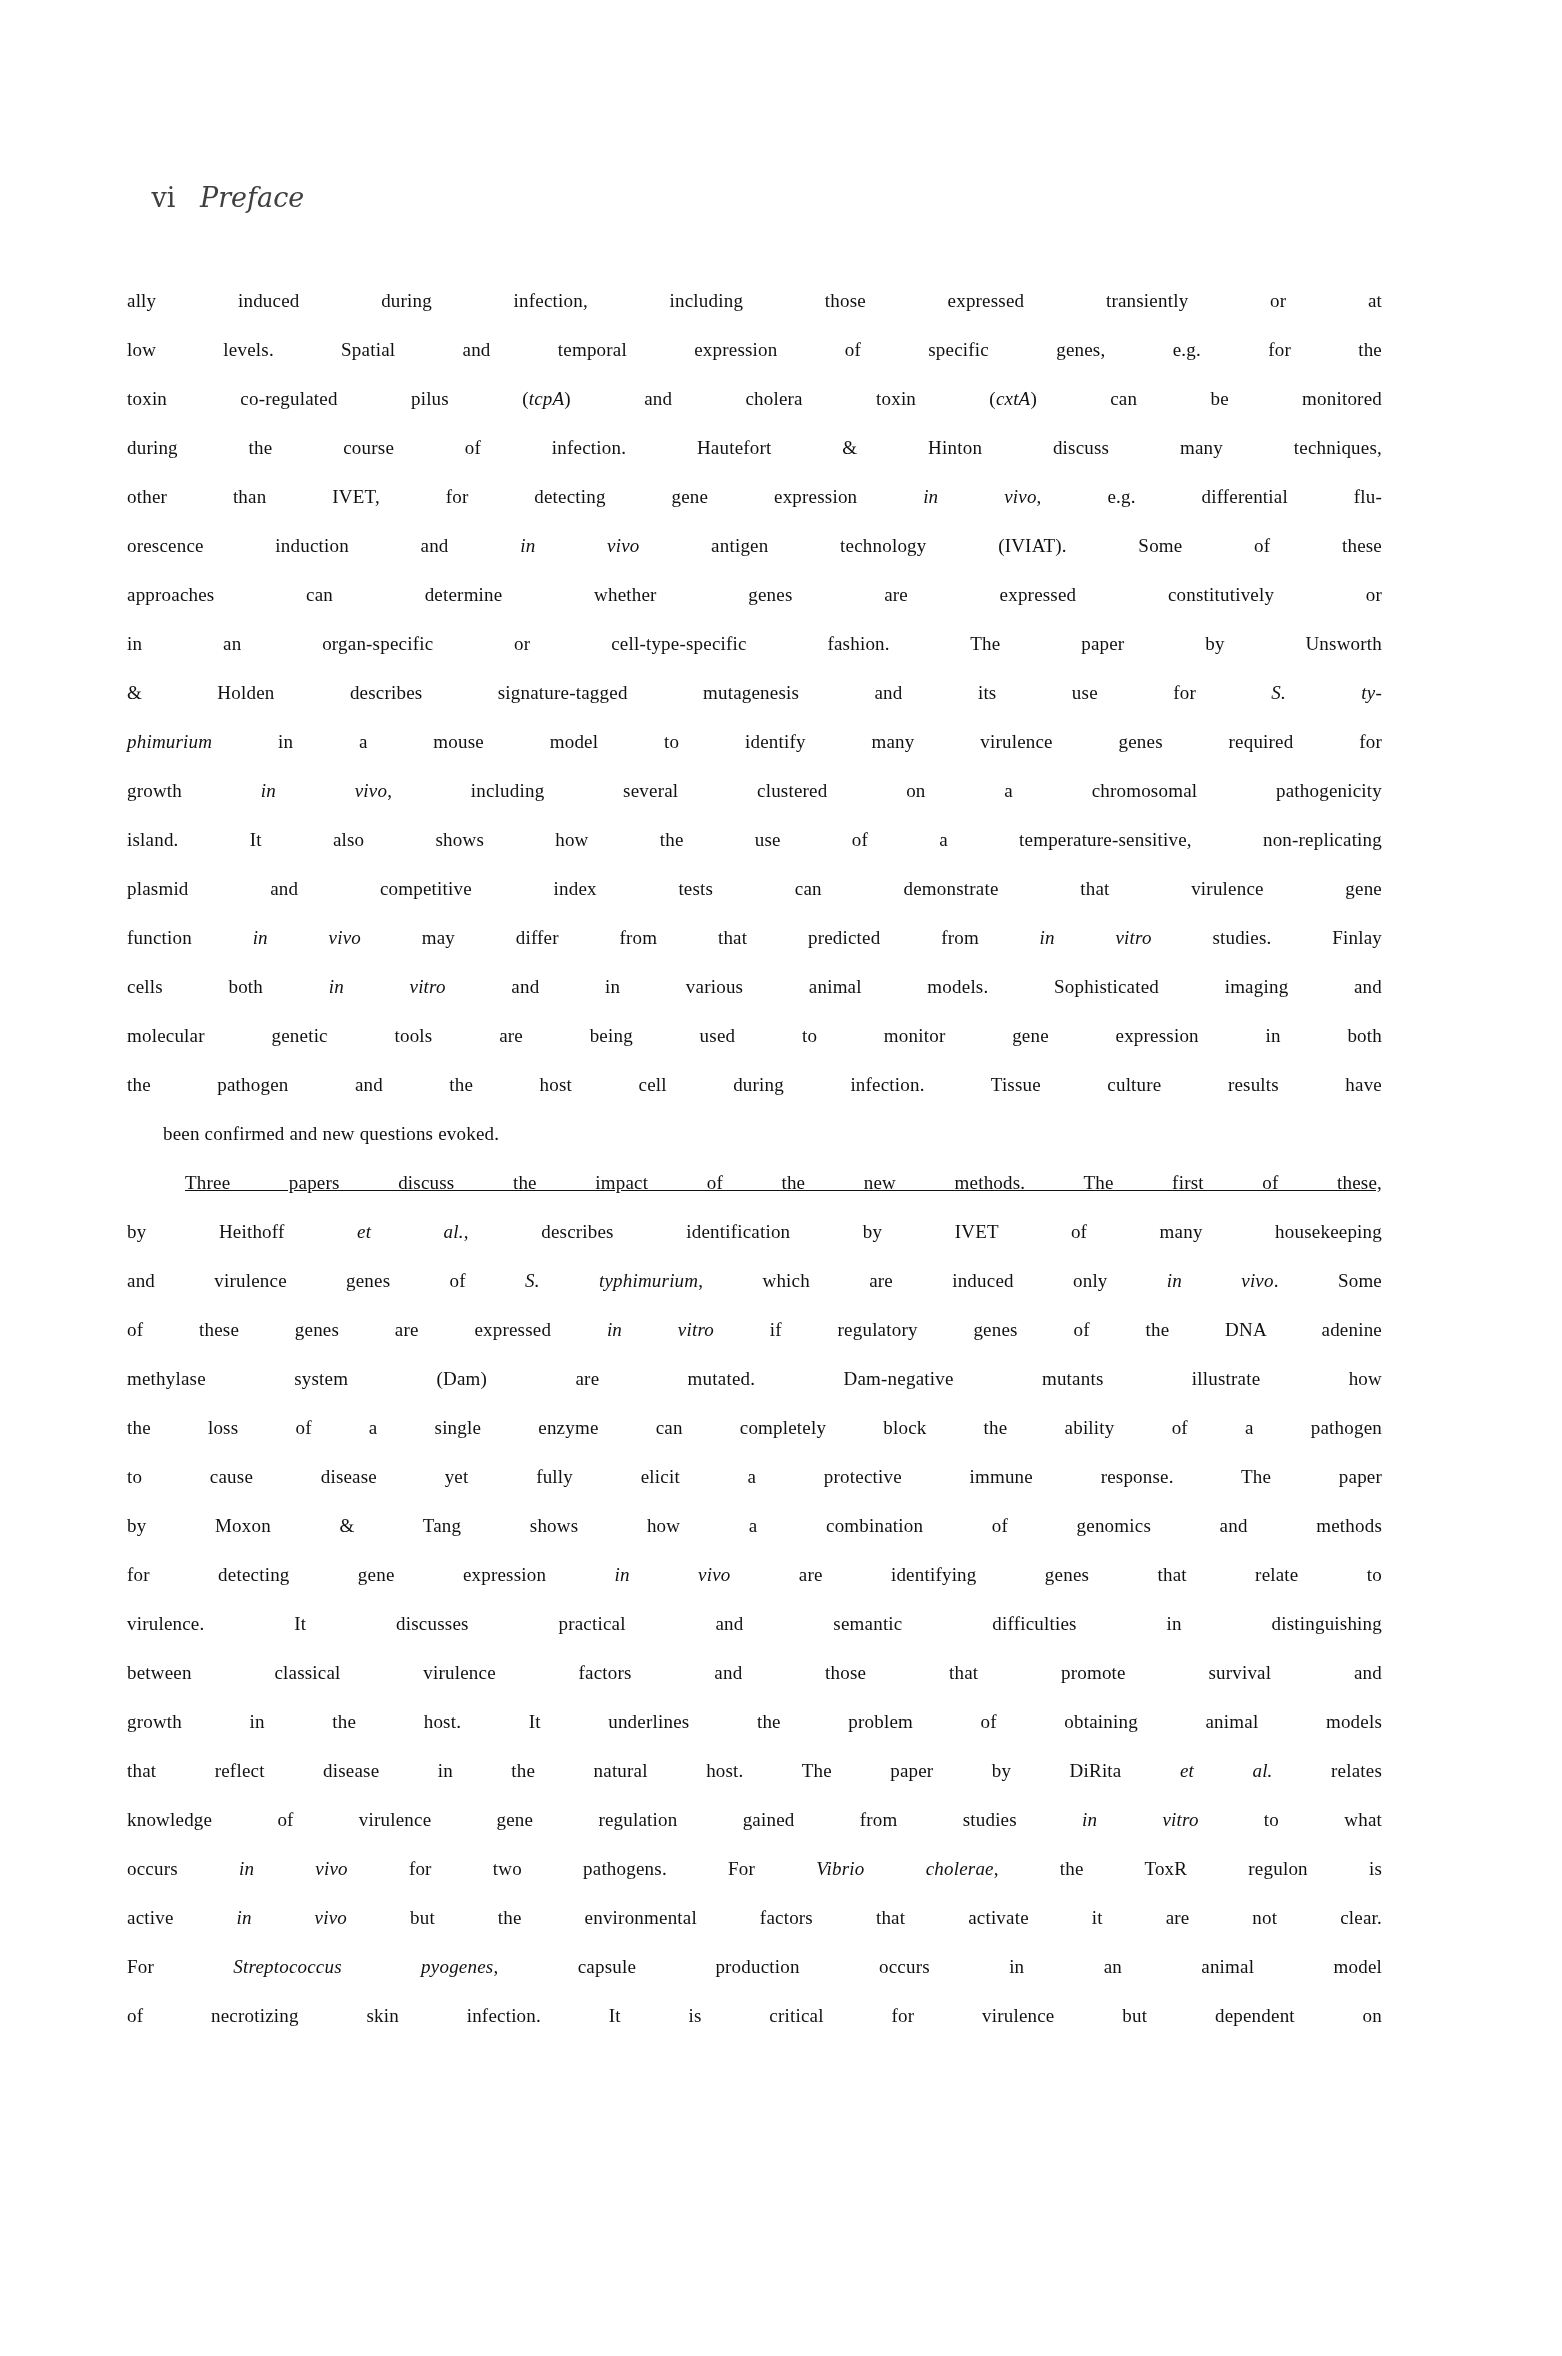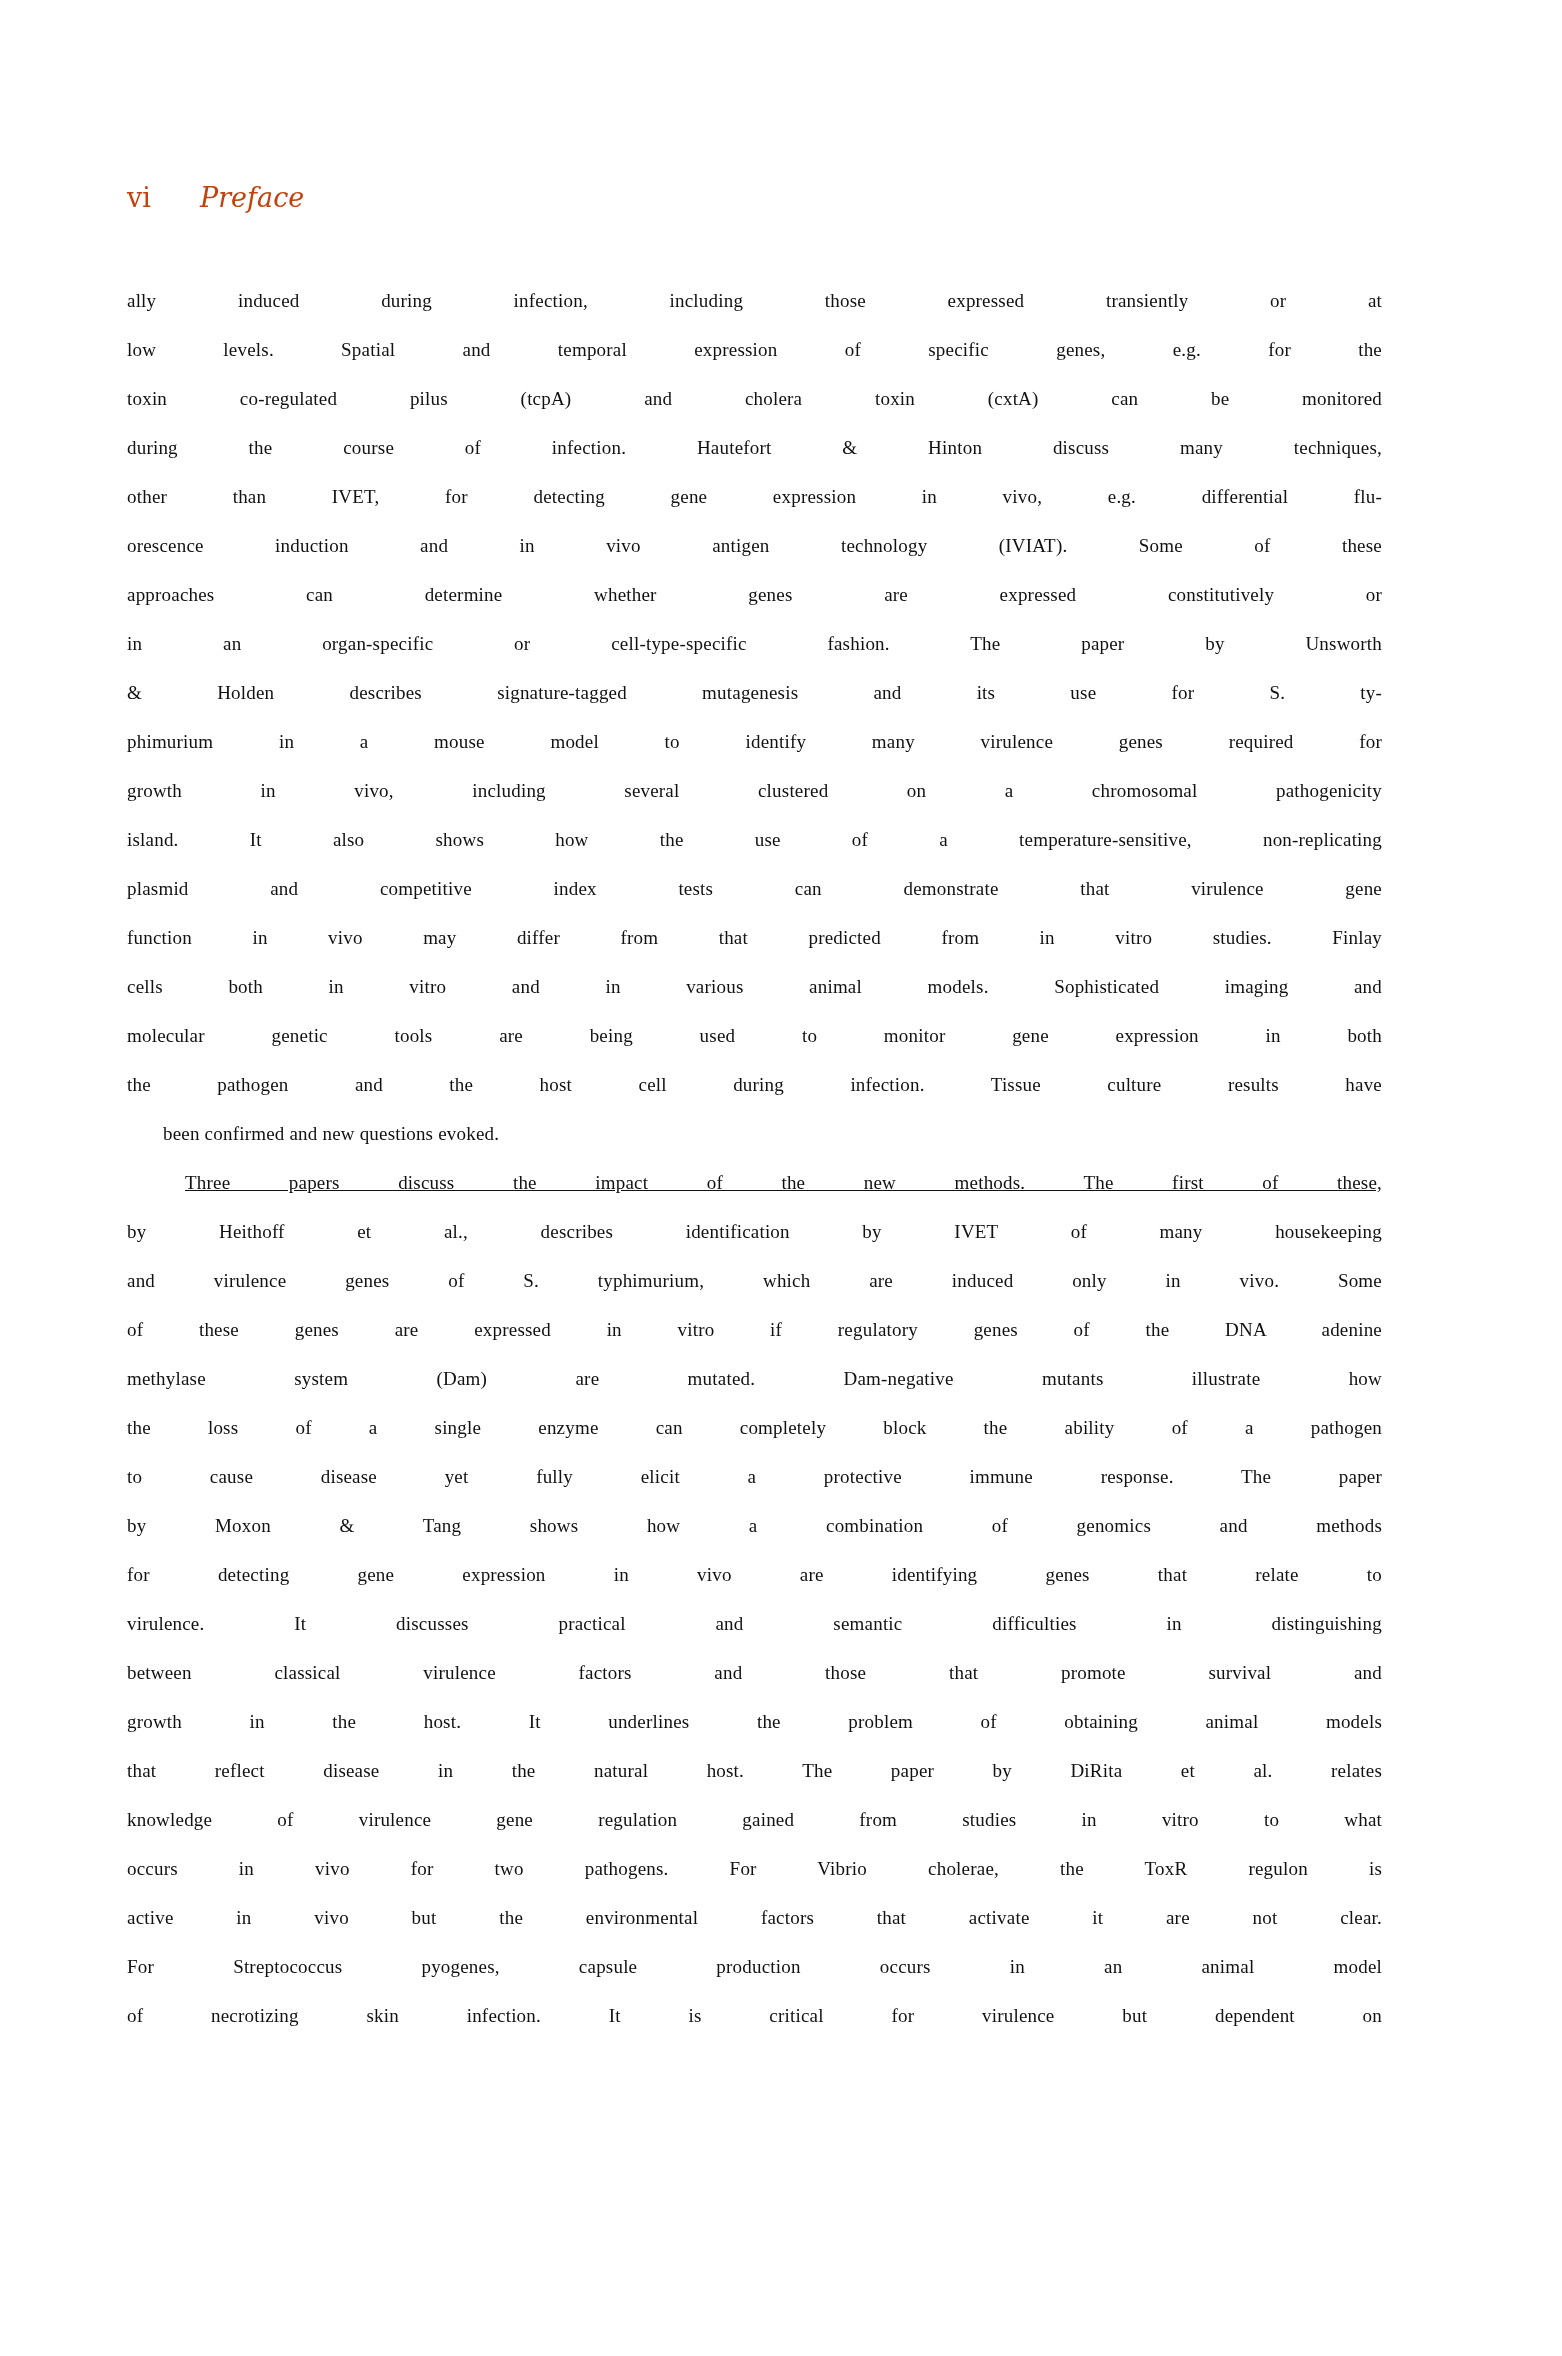--- a/index.html
+++ b/index.html
@@ -1,27 +1,27 @@
 <!DOCTYPE html>
 <html style="font-size:15px"><head>
   <meta charset="utf-8">
   <style>
     html, body { margin: 0; padding: 0; background: #ffffff; }
     body { width: 1563px; height: 2357px; position: relative; overflow: hidden; }
     .page { position: absolute; left: 0; top: 0; width: 1563px; height: 2357px; background: #ffffff; color: #111111;
             font-family: "DejaVu Serif", "Liberation Serif", serif; }
-    .running-head { position: absolute; left: 127px; top: 182px; font-size: 27px; line-height: 32px; color: #c2410c; white-space: nowrap; }
+    .running-head { position: absolute; left: 127px; top: 182px; font-size: 27px; line-height: 32px; color: #404040; white-space: nowrap; text-align: center; }
     .running-head .folio { display: inline-block; width: 73px; }
     .running-head .title { font-style: italic; }
     .body { position: absolute; left: 127px; top: 276px; width: 1255px; }
     .line { height: 49px; line-height: 49px; font-size: 19px; font-family: "Liberation Serif", "DejaVu Serif", serif;
             text-align: justify; text-align-last: justify; white-space: nowrap; overflow: visible; letter-spacing: 0.2px; }
     .line.last { text-align-last: left; }
     .line.indent { padding-left: 58px; text-decoration: underline; }
-    .line span.it { }
+    .line span.it { font-style: italic; }
     .justify-wrap { display: block; width: 100%; text-align: justify; text-align-last: justify; white-space: normal; }
     .line.last .justify-wrap { text-align-last: left; margin-left: 36px; }
     .line.indent .justify-wrap { width: calc(100% - 0px); }
   </style>
 </head>
 <body>
 
 <div class="page">
   <div class="running-head">
     <span class="folio">vi</span><span class="title">Preface</span>

